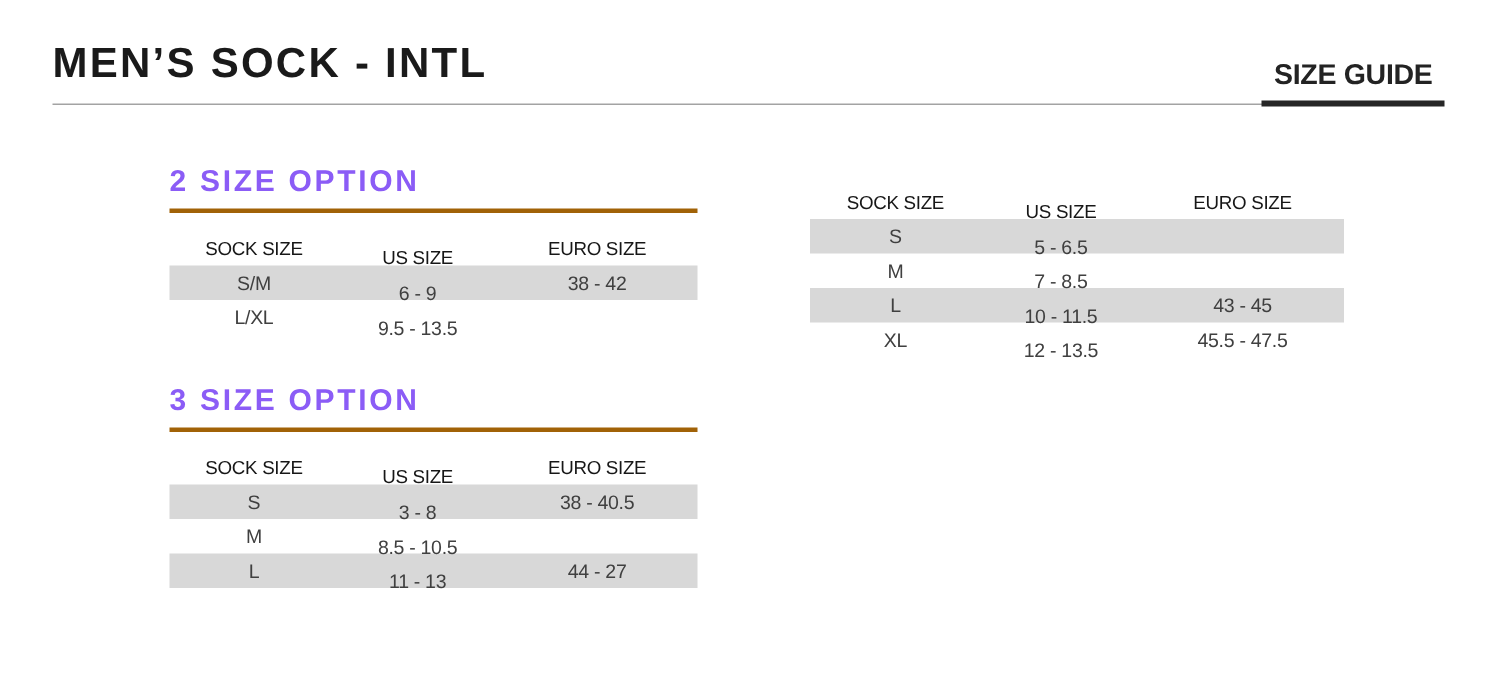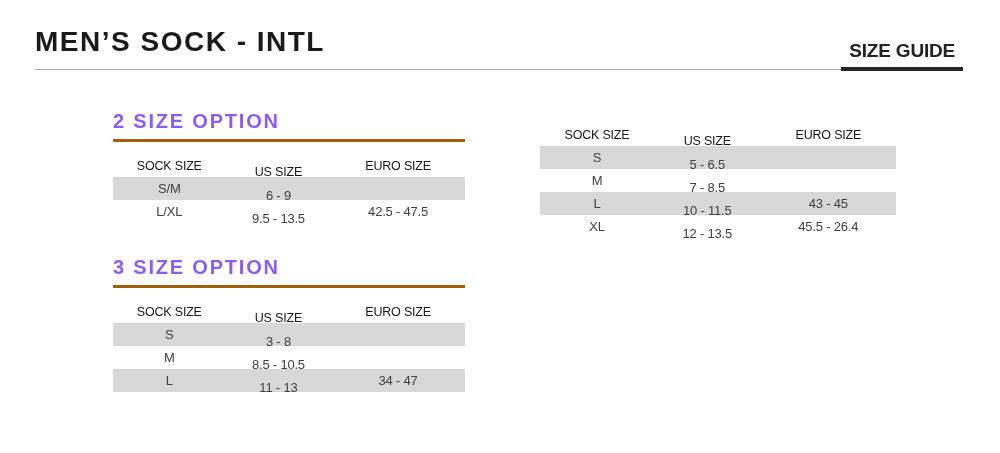--- a/index.html
+++ b/index.html
@@ -81,49 +81,50 @@
       <div class="section-heading">2 SIZE OPTION</div>
       <div class="size-table">
         <div class="t-row head">
           <div class="t-cell c1">SOCK SIZE</div>
           <div class="t-cell c2">US SIZE</div>
           <div class="t-cell c3">EURO SIZE</div>
         </div>
         <div class="t-row shade">
           <div class="t-cell c1">S/M</div>
           <div class="t-cell c2">6 - 9</div>
+          <div class="t-cell c3">38 - 42</div>
         </div>
         <div class="t-row">
           <div class="t-cell c1">L/XL</div>
           <div class="t-cell c2">9.5 - 13.5</div>
-          <div class="t-cell c3">42.5 - 47.5</div>
         </div>
       </div>
     </div>
 
     <div class="section">
       <div class="section-heading">3 SIZE OPTION</div>
       <div class="size-table">
         <div class="t-row head">
           <div class="t-cell c1">SOCK SIZE</div>
           <div class="t-cell c2">US SIZE</div>
           <div class="t-cell c3">EURO SIZE</div>
         </div>
         <div class="t-row shade">
           <div class="t-cell c1">S</div>
           <div class="t-cell c2">3 - 8</div>
+          <div class="t-cell c3">38 - 40.5</div>
         </div>
         <div class="t-row">
           <div class="t-cell c1">M</div>
           <div class="t-cell c2">8.5 - 10.5</div>
         </div>
         <div class="t-row shade">
           <div class="t-cell c1">L</div>
           <div class="t-cell c2">11 - 13</div>
-          <div class="t-cell c3">34 - 47</div>
+          <div class="t-cell c3">44 - 27</div>
         </div>
       </div>
     </div>
 
   </div>
 
   <div class="col-right">
 
     <div class="section">
       <div class="size-table">
@@ -141,20 +142,20 @@
           <div class="t-cell c2">7 - 8.5</div>
         </div>
         <div class="t-row shade">
           <div class="t-cell c1">L</div>
           <div class="t-cell c2">10 - 11.5</div>
           <div class="t-cell c3">43 - 45</div>
         </div>
         <div class="t-row">
           <div class="t-cell c1">XL</div>
           <div class="t-cell c2">12 - 13.5</div>
-          <div class="t-cell c3">45.5 - 26.4</div>
+          <div class="t-cell c3">45.5 - 47.5</div>
         </div>
       </div>
     </div>
 
   </div>
 
 </div>
 
 </body></html>

